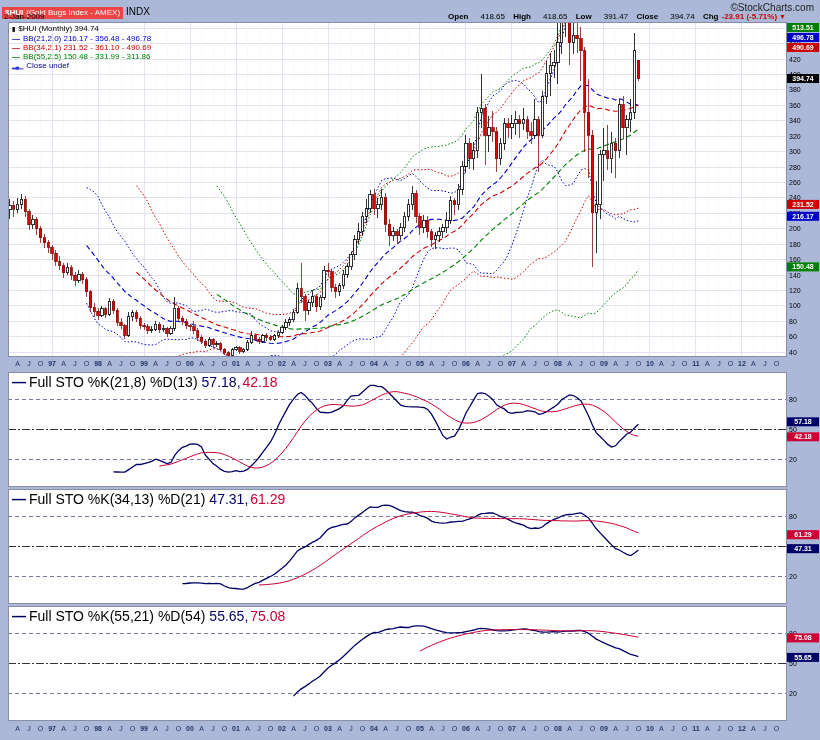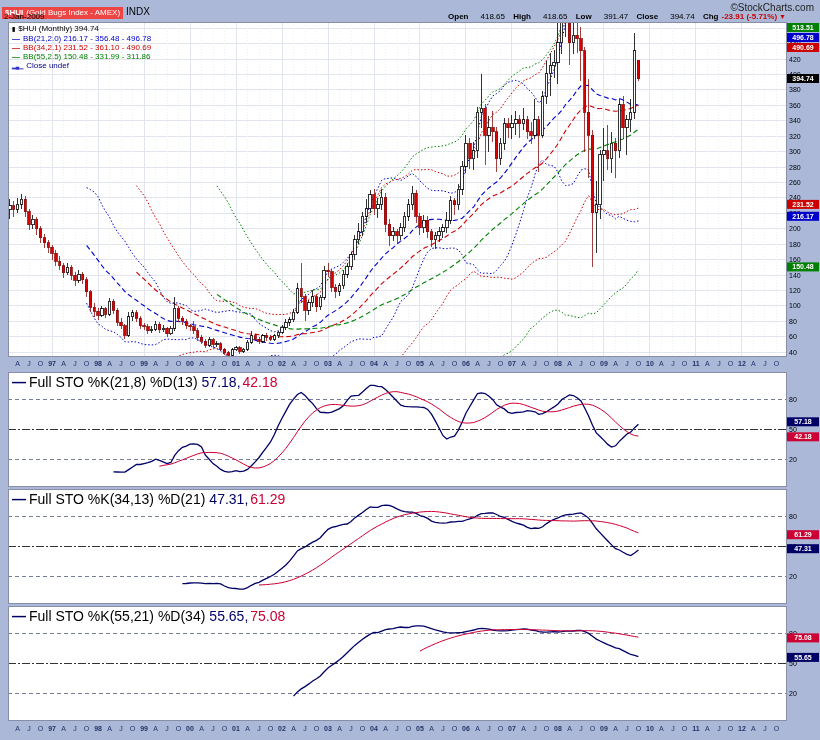--- a/index.html
+++ b/index.html
@@ -727,15 +727,15 @@
     <div class="leg-row" style="color:#000080"><span class="sw" style="color:#3333cc;font-size:5px">▂▄▁</span><span>Close undef</span></div>
   </div>
 
   <div class="abs pleg" style="left:12px;top:374px">
     <span class="sw" style="color:#000066">—</span><span class="lab">Full STO %K(21,8) %D(13)</span><span class="kv" style="color:#000066">57.18</span><span style="color:#000066">,</span><span class="dv" style="color:#cc0033">42.18</span>
   </div>
   <div class="abs pleg" style="left:12px;top:491px">
     <span class="sw" style="color:#000066">—</span><span class="lab">Full STO %K(34,13) %D(21)</span><span class="kv" style="color:#000066">47.31</span><span style="color:#000066">,</span><span class="dv" style="color:#cc0033">61.29</span>
   </div>
   <div class="abs pleg" style="left:12px;top:608px">
-    <span class="sw" style="color:#000066">—</span><span class="lab">Full STO %K(55,21) %D(34)</span><span class="kv" style="color:#000066">55.65</span><span style="color:#000066">,</span><span class="dv" style="color:#cc0033">75.08</span>
+    <span class="sw" style="color:#000066">—</span><span class="lab">Full STO %K(55,21) %D(54)</span><span class="kv" style="color:#000066">55.65</span><span style="color:#000066">,</span><span class="dv" style="color:#cc0033">75.08</span>
   </div>
 </div>
 
 </body></html>

